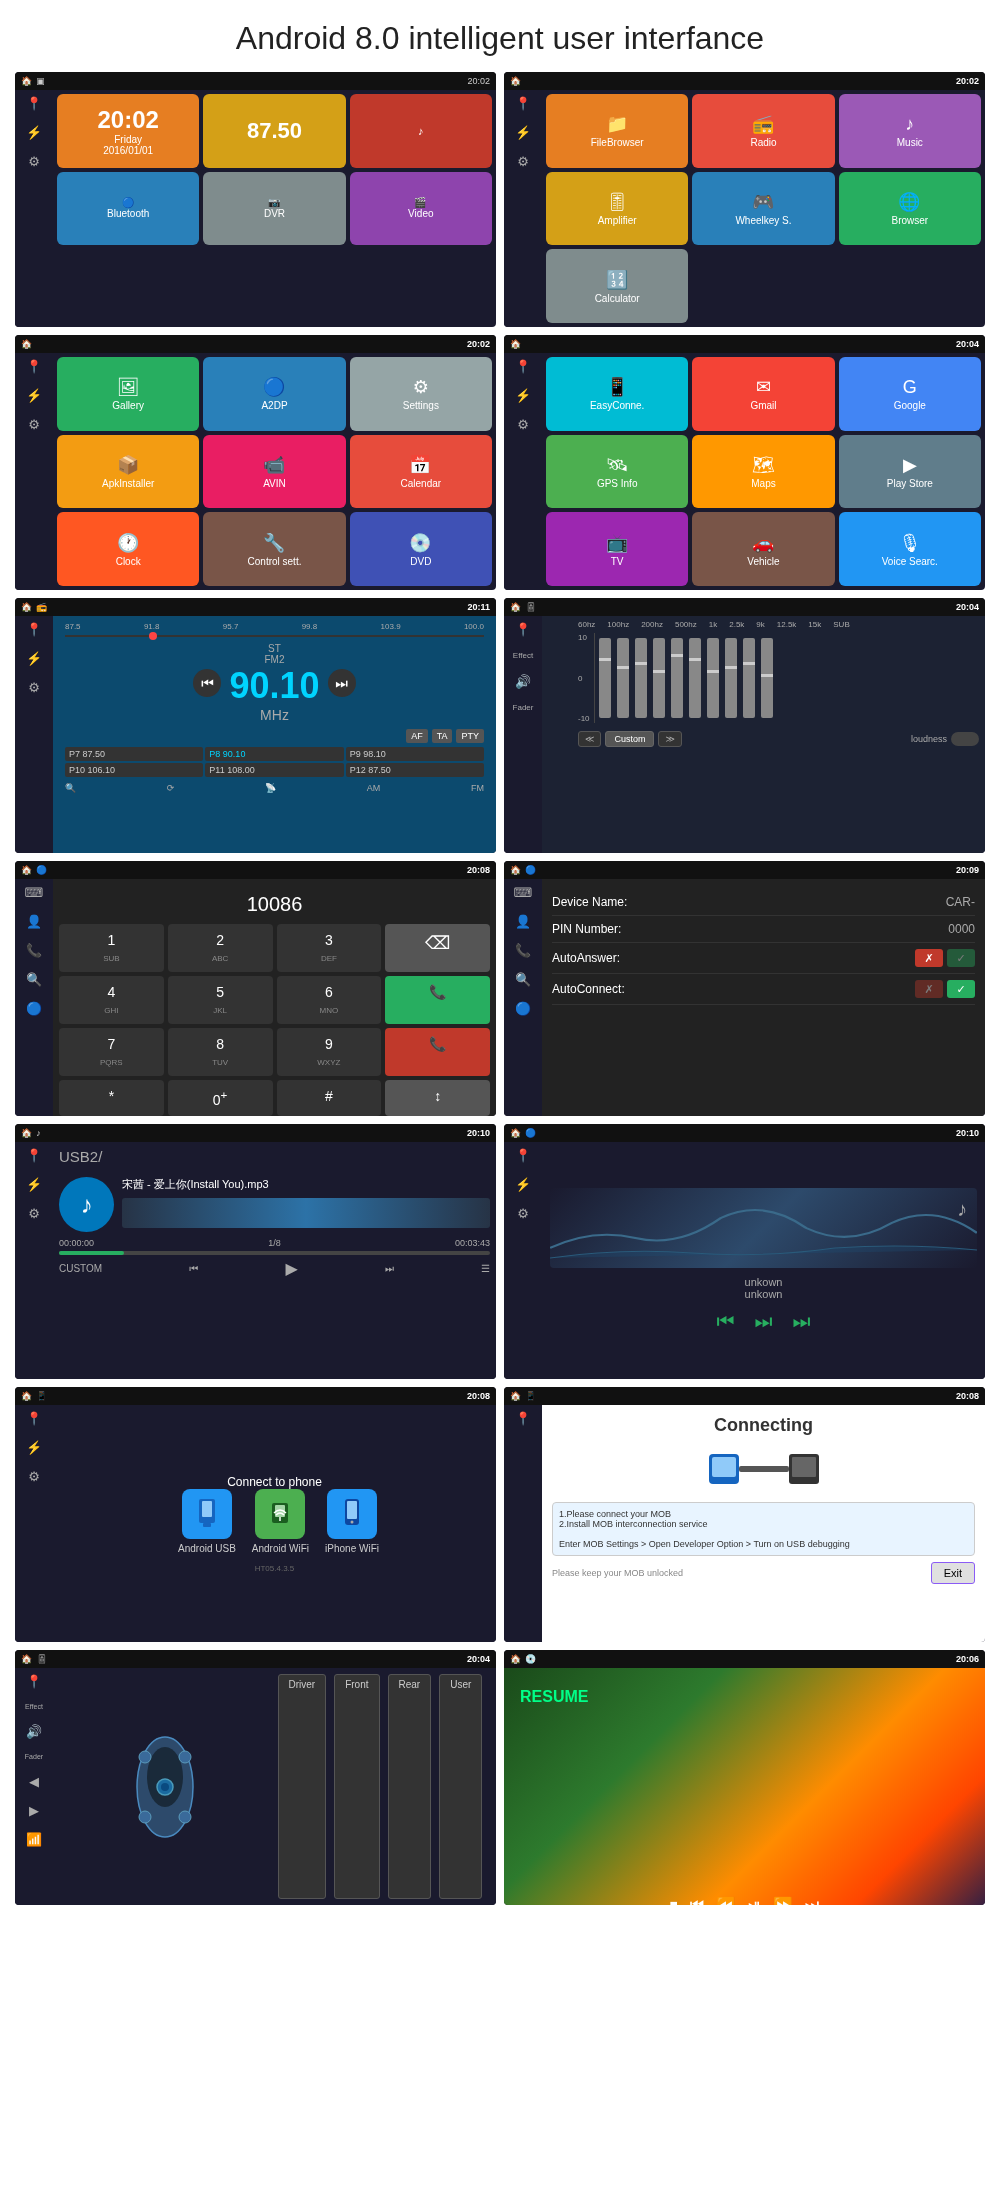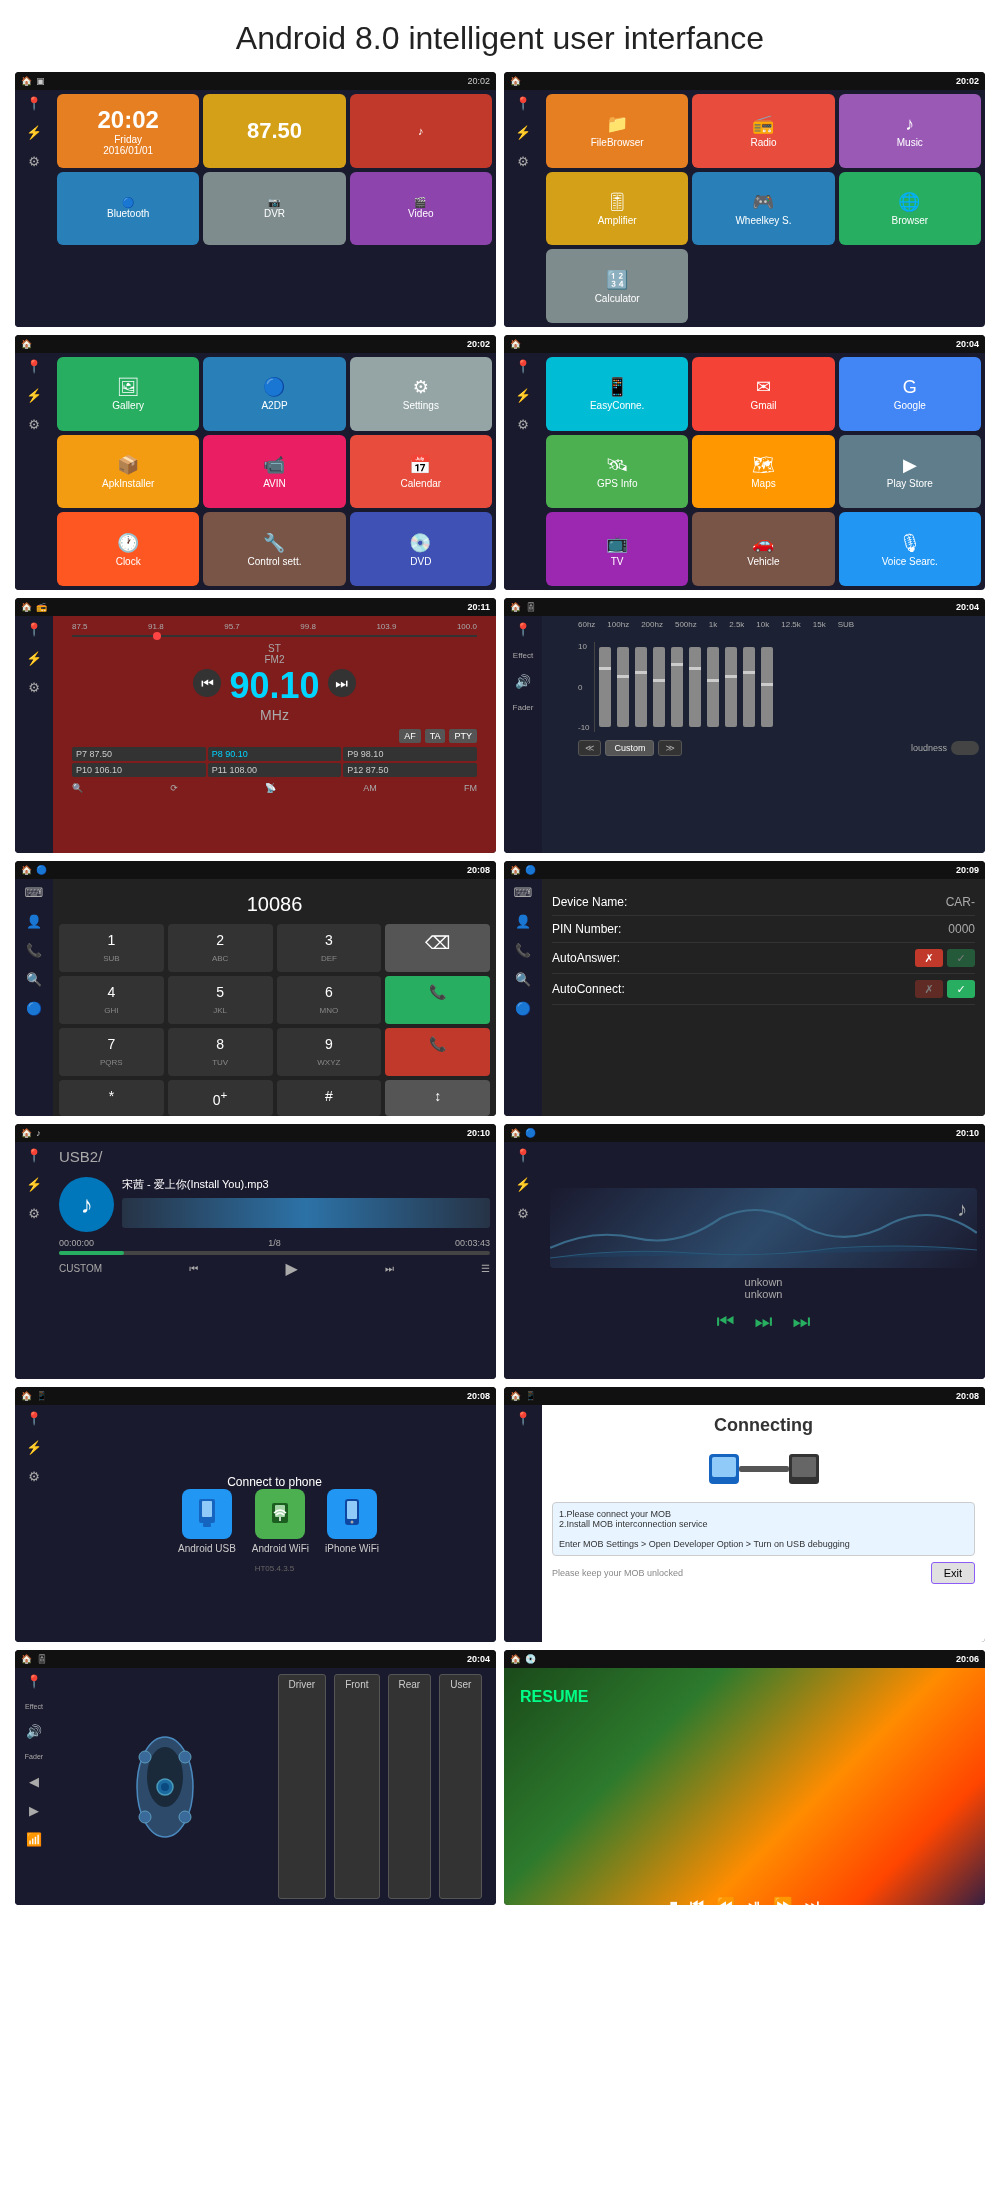--- a/index.html
+++ b/index.html
@@ -111,22 +111,22 @@
       justify-content: center;
       font-size: 10px;
       color: #fff;
       cursor: pointer;
       padding: 4px;
     }
     .app-icon { font-size: 18px; margin-bottom: 2px; }
 
     
     .radio-screen {
-      background: #7f1d1d;
-      padding: 6px 19px;
+      background: #0c4a6e;
+      padding: 6px 12px;
       height: 100%;
       color: #fff;
     }
     .radio-freq-bar {
       display: flex;
       align-items: center;
       justify-content: space-between;
       font-size: 8px;
       color: #aaa;
       margin-bottom: 4px;
@@ -171,21 +171,21 @@
       background: #1c2233;
       padding: 4px 6px;
       height: 100%;
       color: #fff;
     }
     .eq-labels {
       display: flex;
       gap: 12px;
       font-size: 8px;
       color: #aaa;
-      margin-bottom: 13px;
+      margin-bottom: 4px;
       margin-left: 30px;
     }
 
     
     .bt-dialer {
       background: #222;
       padding: 6px;
       height: 100%;
       color: #fff;
     }
@@ -710,21 +710,21 @@
         <span class="sidebar-icon" style="font-size:8px;color:#aaa">Fader</span>
       </div>
       <div class="main-content eq-screen">
         <div class="eq-labels">
           <span>60hz</span>
           <span>100hz</span>
           <span>200hz</span>
           <span>500hz</span>
           <span>1k</span>
           <span>2.5k</span>
-          <span>10k</span>
+          <span>9k</span>
           <span>12.5k</span>
           <span>15k</span>
           <span>SUB</span>
         </div>
         <div style="display:flex;margin-left:30px">
           <div style="display:flex;flex-direction:column;justify-content:space-between;font-size:8px;color:#aaa;height:90px;padding-right:4px">
             <span>10</span>
               <span>0</span>
               <span>-10</span>
           </div>

